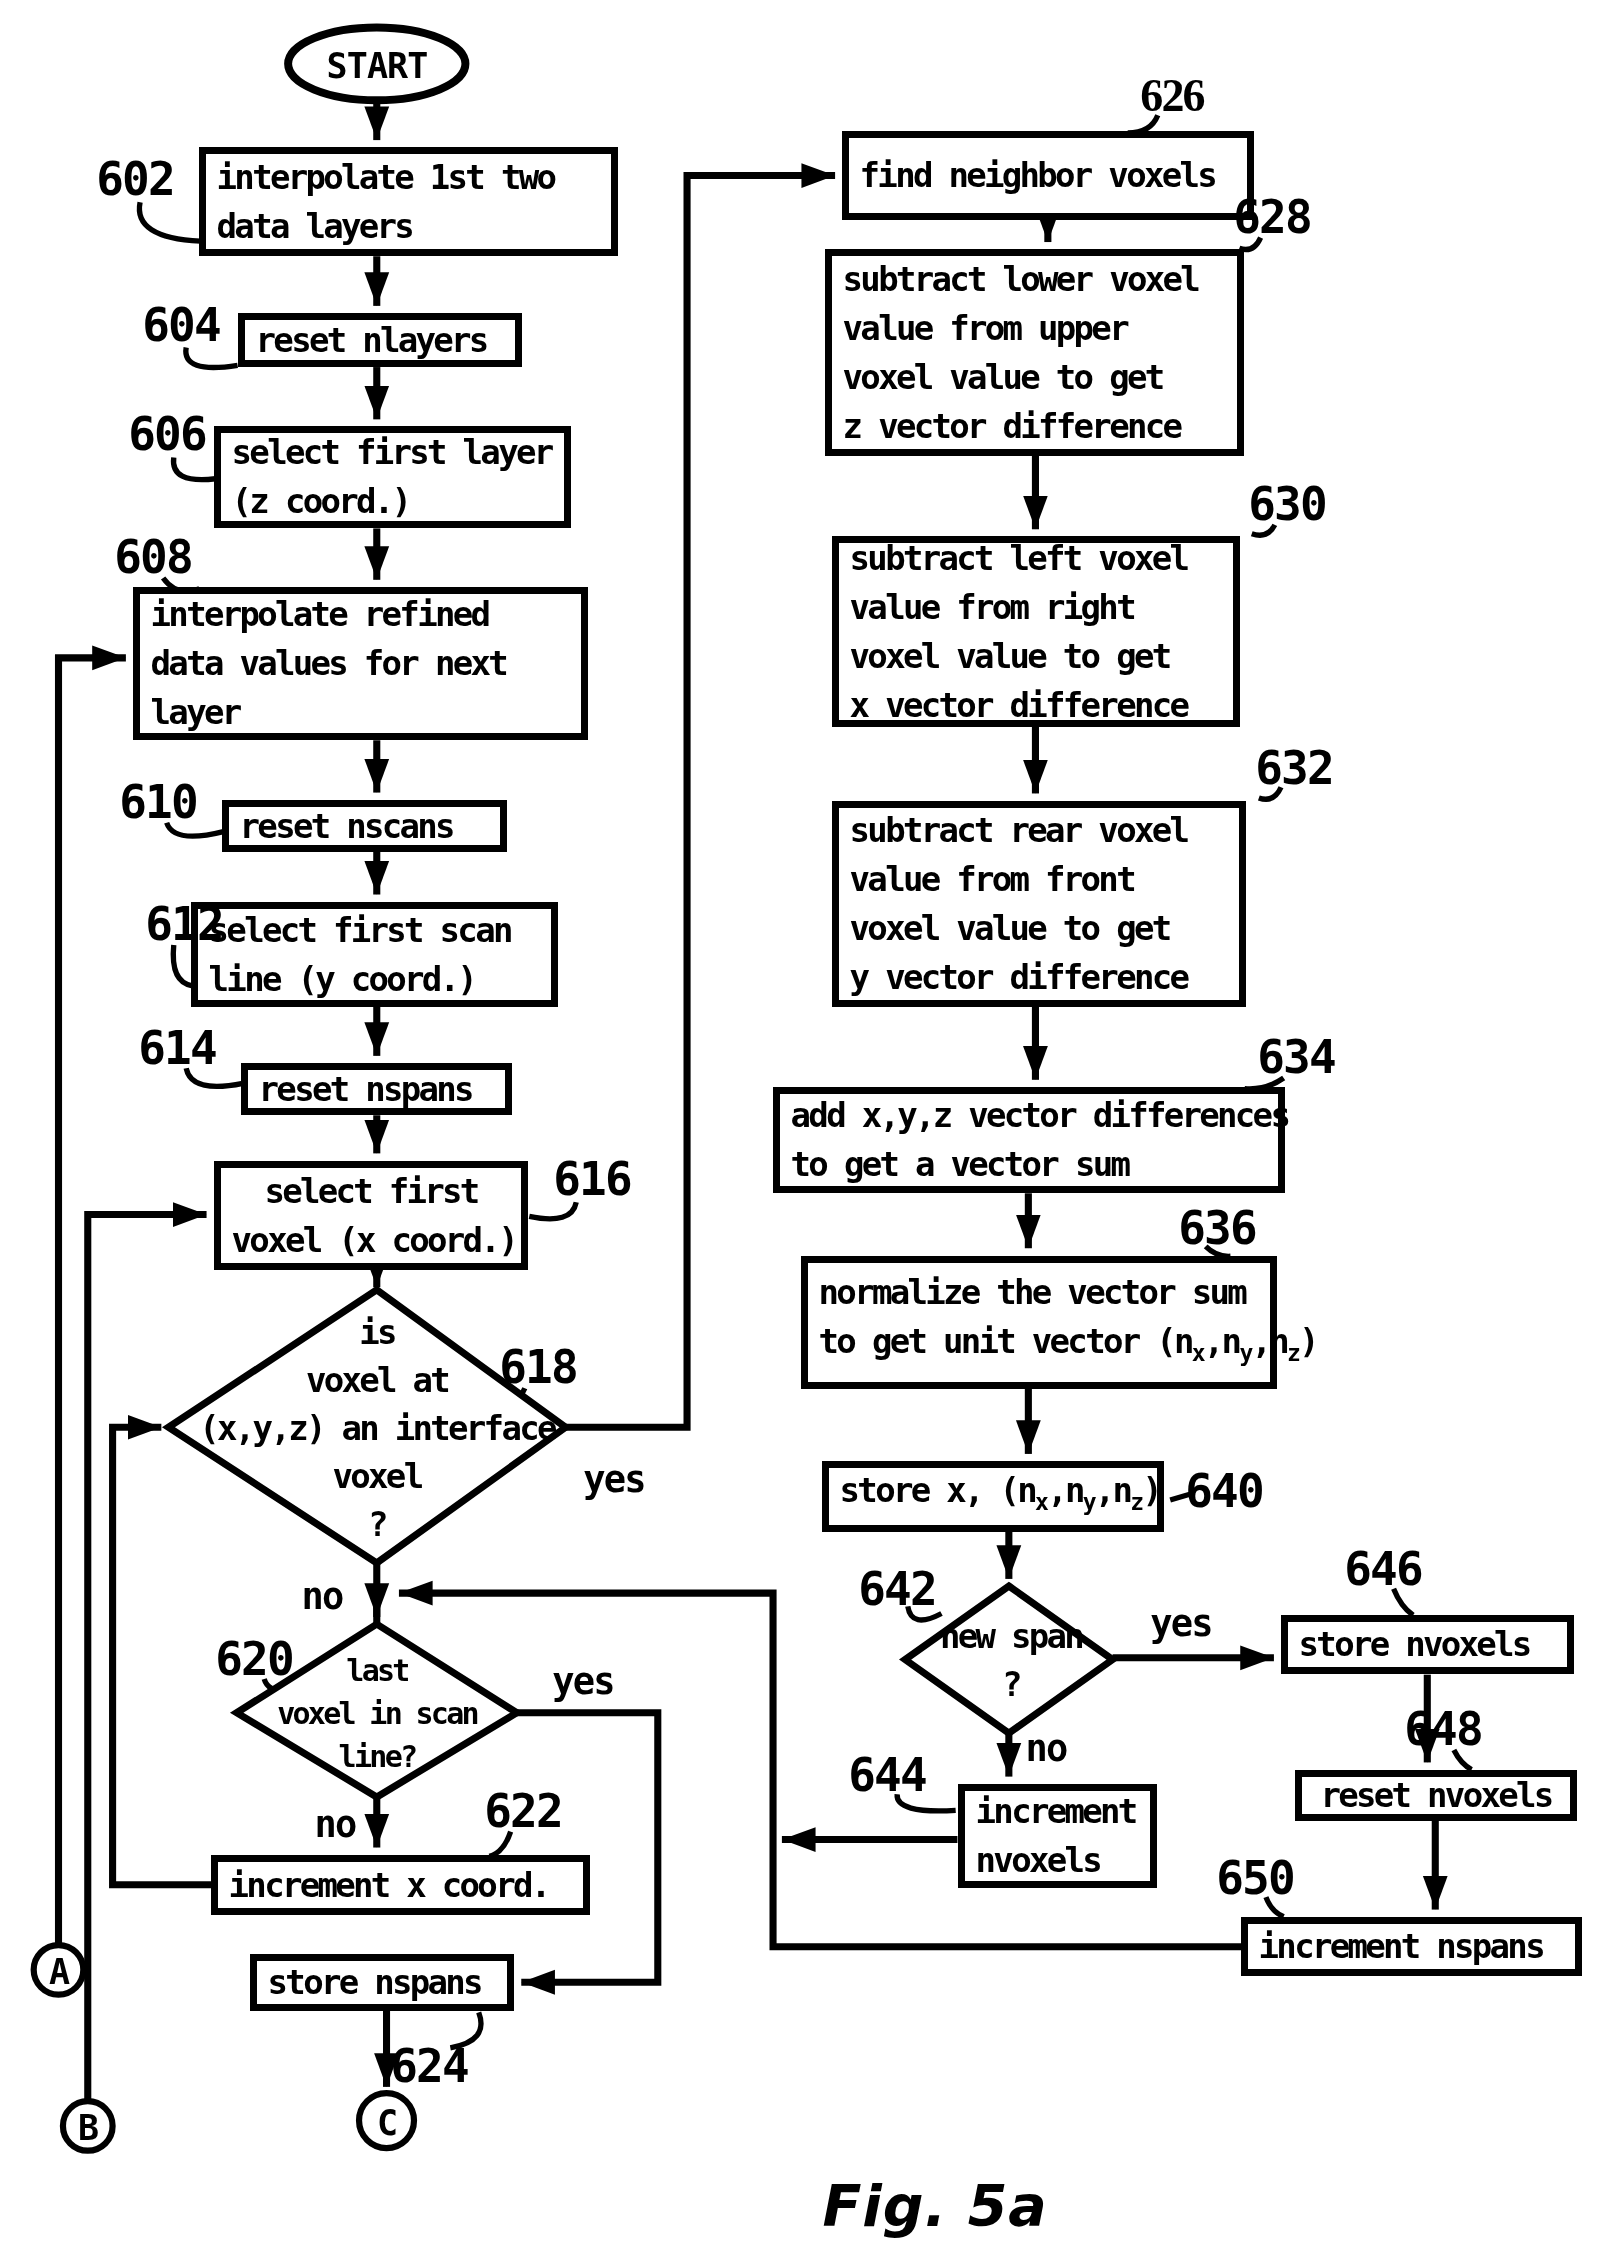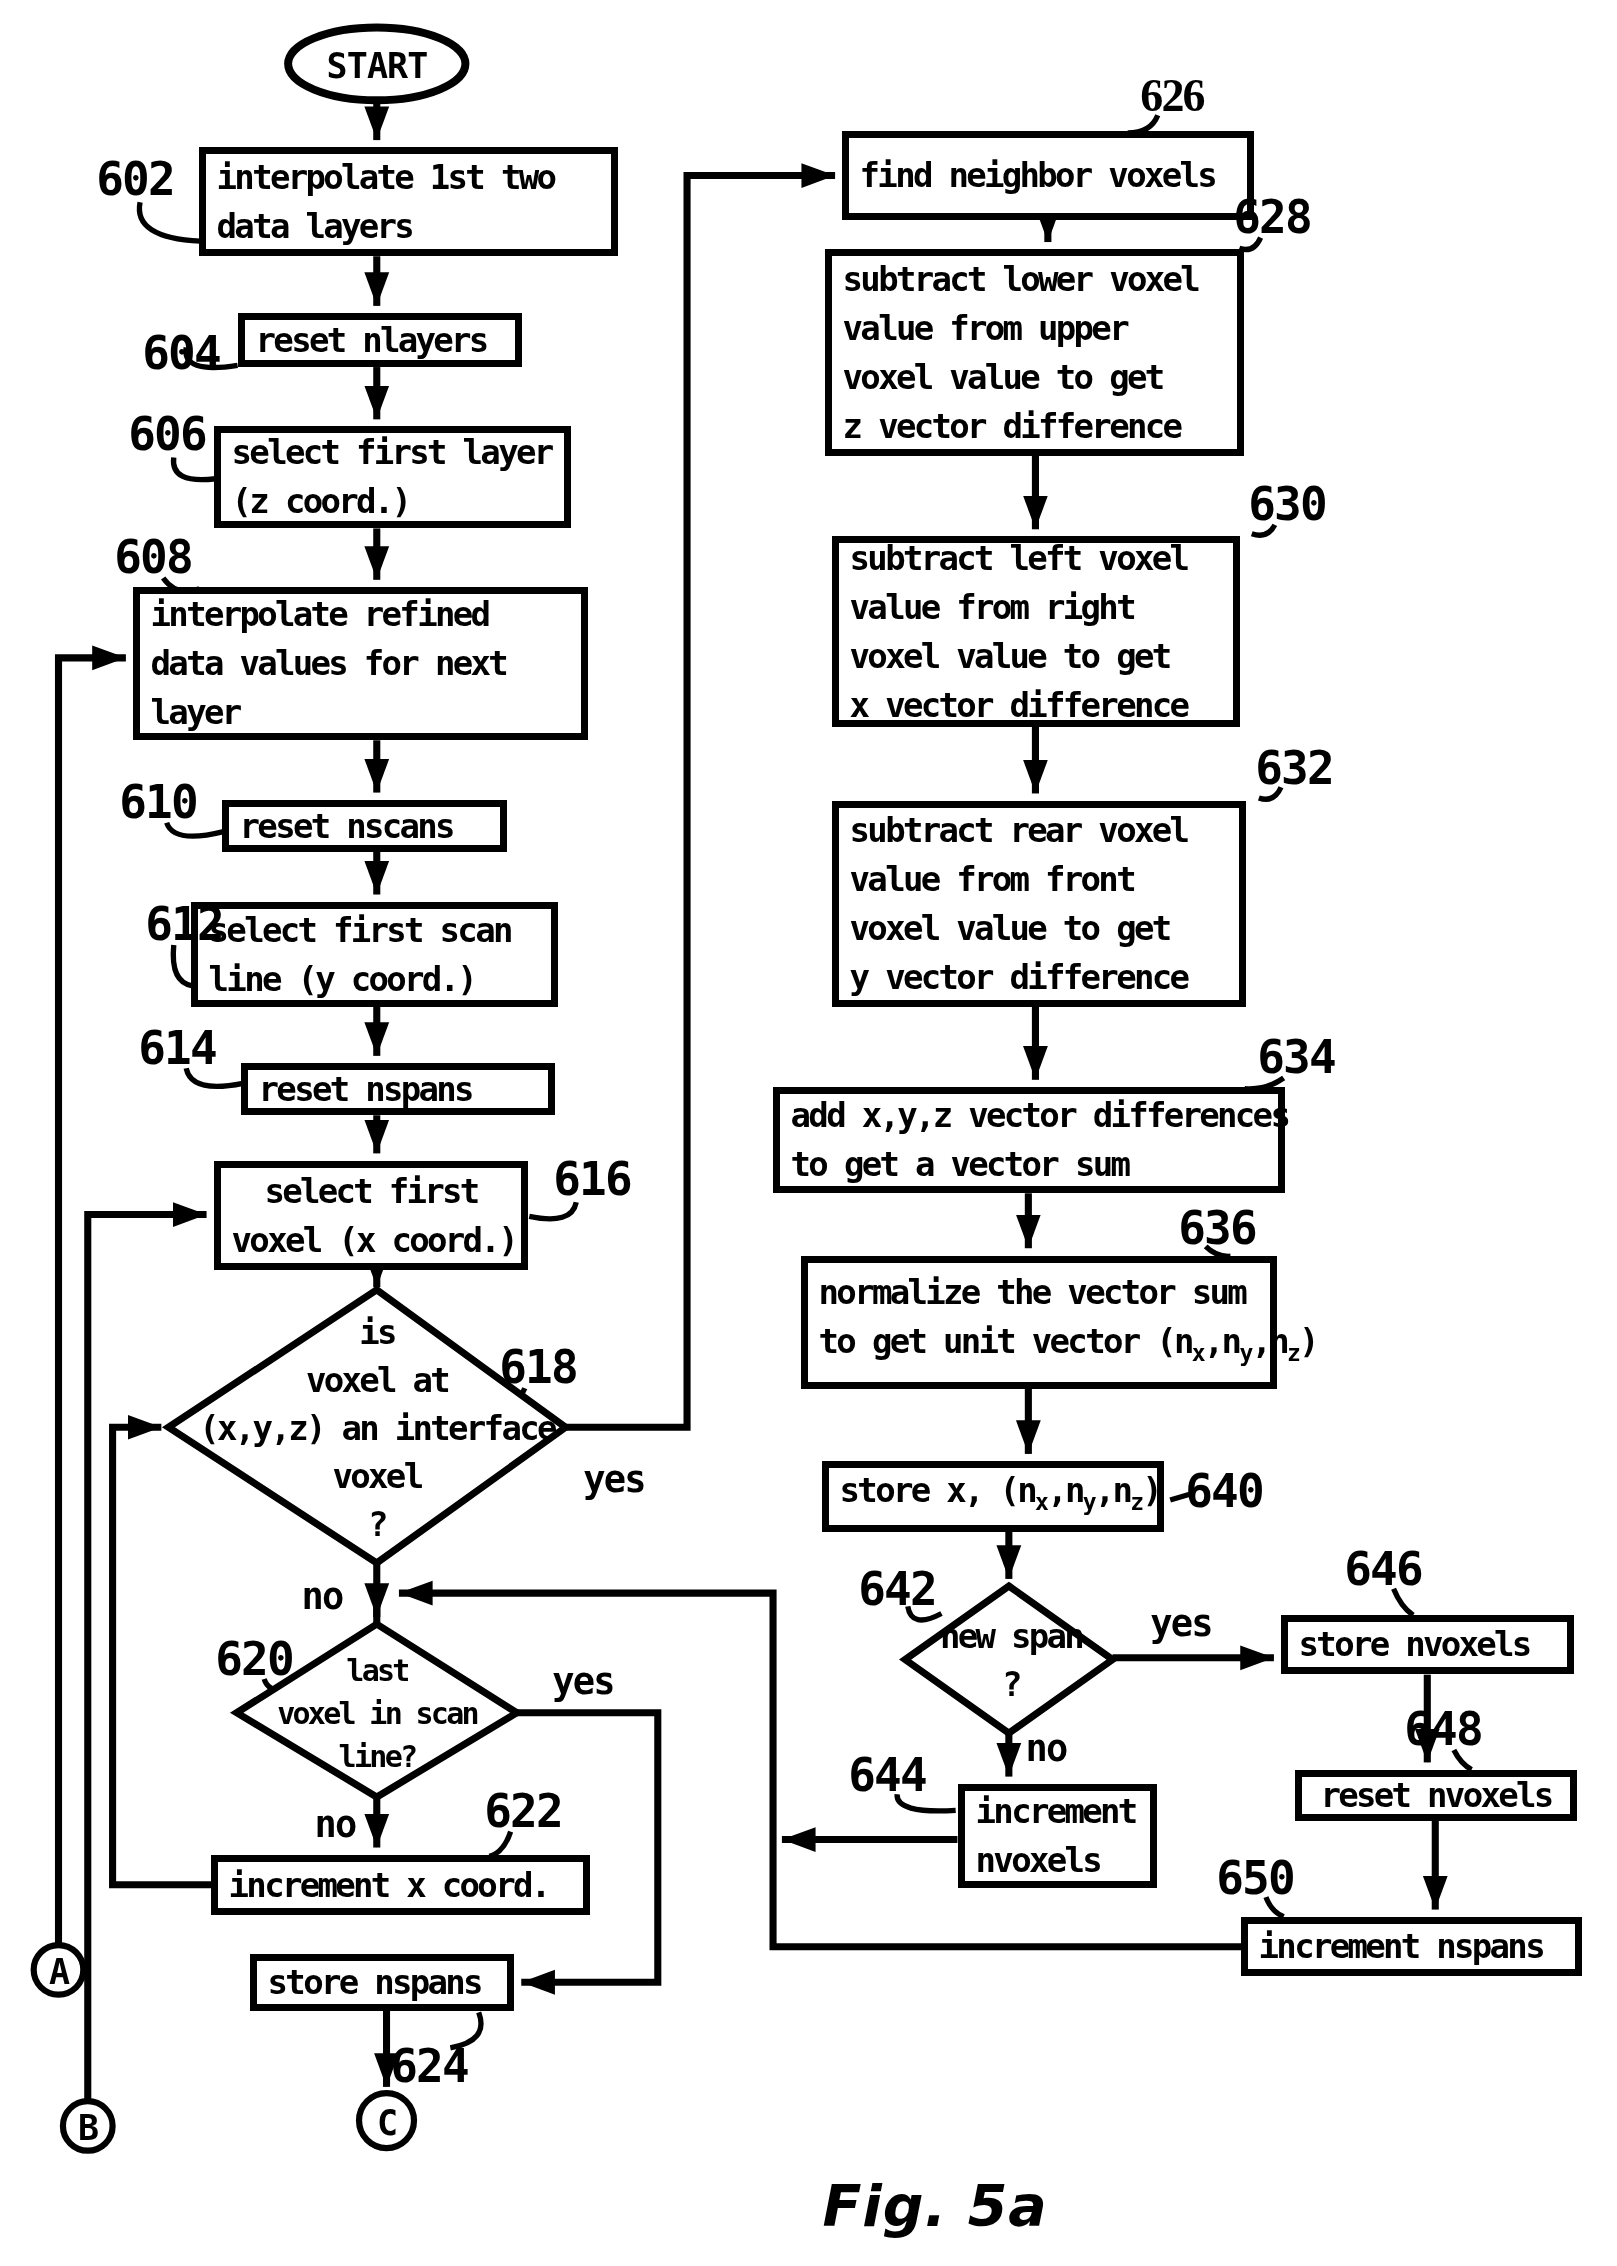--- a/index.html
+++ b/index.html
@@ -131,21 +131,21 @@
       <span>data values for next</span>
       <span>layer</span>
   </div>
   <div class="box" style="left:222px;top:800px;width:285px;height:52px;">
     <span>reset nscans</span>
   </div>
   <div class="box" style="left:191px;top:902px;width:367px;height:105px;">
     <span>select first scan</span>
       <span>line (y coord.)</span>
   </div>
-  <div class="box" style="left:241px;top:1063px;width:314px;height:52px;">
+  <div class="box" style="left:241px;top:1063px;width:271px;height:52px;">
     <span>reset nspans</span>
   </div>
   <div class="box" style="left:214px;top:1161px;width:314px;height:109px;text-align:center;">
     <span>select first</span>
       <span>voxel (x coord.)</span>
   </div>
   <div class="box" style="left:211px;top:1855px;width:379px;height:60px;">
     <span>increment x coord.</span>
   </div>
   <div class="box" style="left:842px;top:131px;width:412px;height:89px;">
@@ -209,21 +209,21 @@
     <span>last</span>
       <span>voxel in scan</span>
       <span>line?</span>
   </div>
   <div class="dia" style="left:1011px;top:1660px;">
     <span>new span</span>
       <span>?</span>
   </div>
 
   <div class="ref" style="left:135px;top:179px;">602</div>
-  <div class="ref" style="left:181px;top:325px;margin-top:28px;">604</div>
+  <div class="ref" style="left:181px;top:325px;">604</div>
   <div class="ref" style="left:167px;top:434px;">606</div>
   <div class="ref" style="left:153px;top:557px;">608</div>
   <div class="ref" style="left:158px;top:802px;">610</div>
   <div class="ref" style="left:165px;top:924px;margin-left:19px;">612</div>
   <div class="ref" style="left:177px;top:1048px;">614</div>
   <div class="ref" style="left:592px;top:1179px;">616</div>
   <div class="ref" style="left:538px;top:1367px;">618</div>
   <div class="ref" style="left:254px;top:1659px;">620</div>
   <div class="ref" style="left:523px;top:1811px;">622</div>
   <div class="ref" style="left:429px;top:2066px;">624</div>

